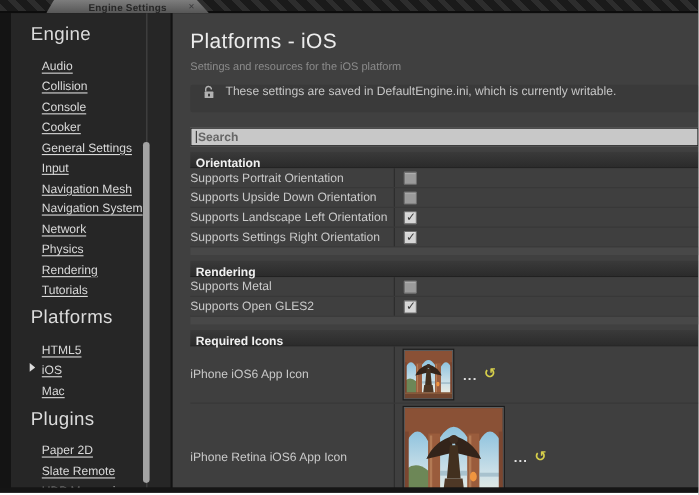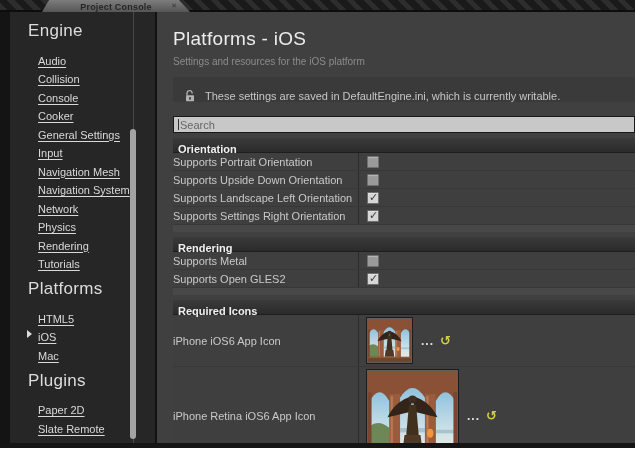--- a/index.html
+++ b/index.html
@@ -27,26 +27,26 @@
   .sb-label { font-size:11px; color:#d9d9d9; text-decoration:underline; text-underline-offset:2px; }
   .sb-arrow { position:absolute; left:17px; top:5px; width:0; height:0;
               border-left:5px solid #dcdcdc; border-top:4px solid transparent; border-bottom:4px solid transparent; }
   .sb-track { position:absolute; left:123px; top:0; bottom:0; width:1px; background:#484848; }
   .sb-thumb { position:absolute; left:120px; top:117px; width:6px; height:310px; background:#a3a3a3; border-radius:3px; }
 
   
   .page-title { font-size:19px; color:#ececec; letter-spacing:.3px; }
   .page-subtitle { margin-top:6px; font-size:10px; color:#8b8b8b; }
   .notice { margin-top:10px; height:25px; background:#3a3a3a; border-radius:2px;
-            display:flex; align-items:flex-end; gap:9px; padding-left:11px; }
+            display:flex; align-items:flex-start; gap:9px; padding-left:11px; }
   .notice-text { font-size:11px; color:#c6c6c6; }
   .search-box { position:relative; margin-top:14px; height:17px; background:#c8c8c8; border:1px solid #191919;
                 display:flex; align-items:center; padding-left:4px; }
   .search-caret { width:1px; height:11px; background:#333; margin-right:1px; }
-  .search-hint { font-size:11px; color:#666; }
+  .search-hint { font-size:11px; color:#666;font-weight:bold; }
 
   
   .sections { margin-top:5px; }
   .section { margin-bottom:5px; }
   .sec-header { height:15px; background:linear-gradient(#3a3a3a,#2b2b2b); border-bottom:1px solid #1e1e1e;
                 display:flex; gap:5px; padding-left:5px; cursor:pointer;flex-direction:column; }
   .tri { width:7px; height:7px; background:#eaeaea; clip-path:polygon(100% 0,100% 100%,0 100%); }
   .sec-title { font-size:11px; font-weight:bold; color:#f0f0f0; }
   .sec-body { background:#3f3f3f; }
   .row { display:flex; height:18px; border-bottom:1px solid #383838; }
@@ -98,21 +98,21 @@
       <path d="M41 72 H59 L61 88 H39 Z" fill="#4e3826"></path>
       <rect x="0" y="88" width="100" height="12" fill="#6f452f"></rect>
       <rect x="0" y="88" width="100" height="3" fill="#8a5a3c"></rect>
     </g>
   </defs>
 </svg>
 
 <div class="window">
   <div class="tabbar">
     <div class="tab">
-      <span class="tab-title">Project Console</span>
+      <span class="tab-title">Engine Settings</span>
       <span class="tab-close">✕</span>
     </div>
   </div>
 
   <div class="body">
     <div class="leftstrip"></div>
 
     <div class="sidebar">
       <div id="sidebar-nav">
           <div class="sb-heading">Engine</div>

